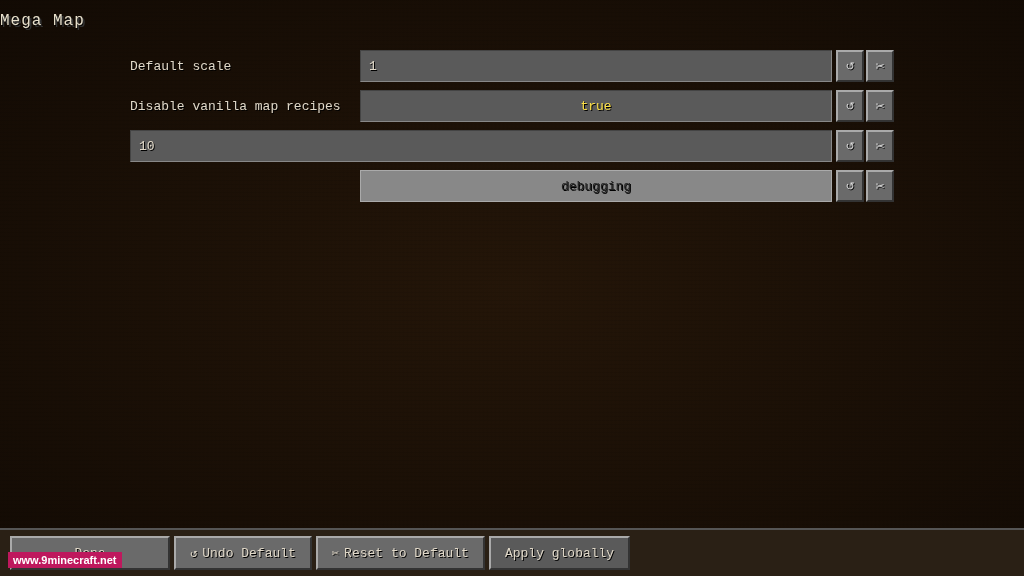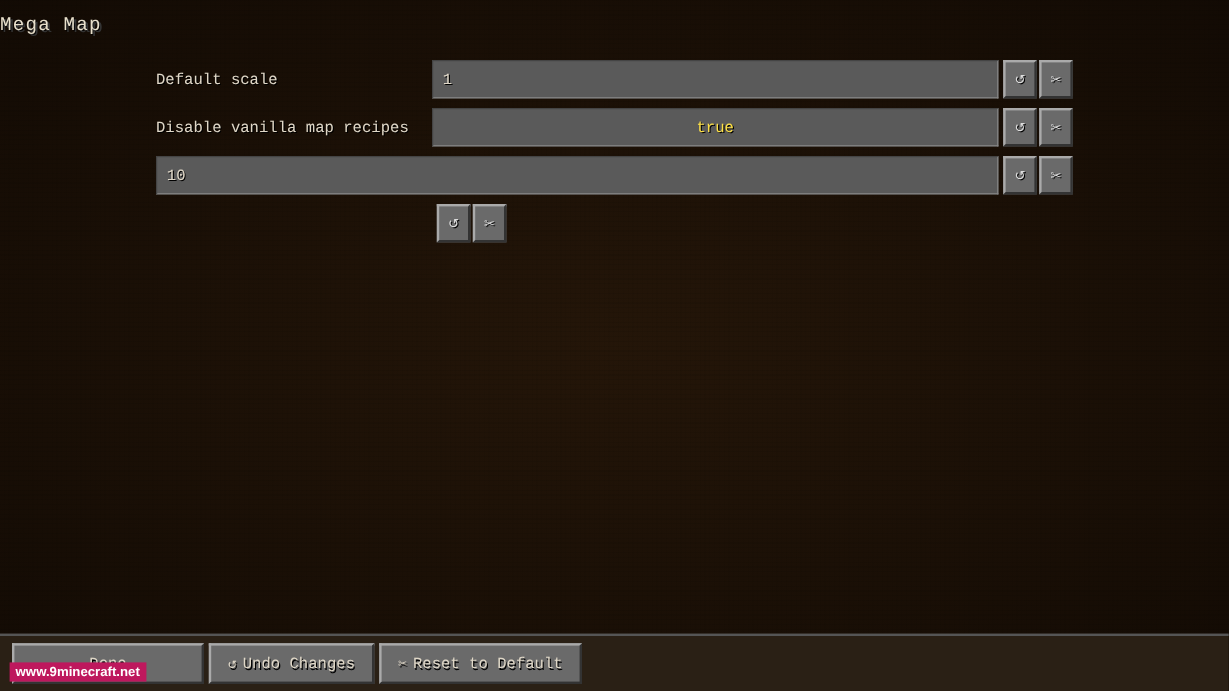--- a/index.html
+++ b/index.html
@@ -236,32 +236,36 @@
     <div class="setting-input-wrap">
       <input type="text" class="setting-input" value="10" style="">
     </div>
     <div class="side-buttons">
       <button class="side-btn">↺</button>
       <button class="side-btn">✂</button>
     </div>
   </div>
 
   <div class="debug-row">
+    <div class="setting-input-wrap">
+      <input type="text" class="setting-input section-btn" value="debugging" style="">
+    </div>
     <div class="side-buttons">
       <button class="side-btn">↺</button>
       <button class="side-btn">✂</button>
     </div>
   </div>
 
 </div>
 
 <div class="bottom-bar">
   <div class="watermark">www.9minecraft.net</div>
   <button class="bottom-btn done-btn">Done</button>
   <button class="bottom-btn">
     <span class="btn-icon">↺</span>
-    <span>Undo Changes</span>
+    <span>Undo Default</span>
   </button>
   <button class="bottom-btn">
     <span class="btn-icon">✂</span>
     <span>Reset to Default</span>
   </button>
+  <button class="bottom-btn apply-btn">Apply globally</button>
 </div>
 
 </body></html>

